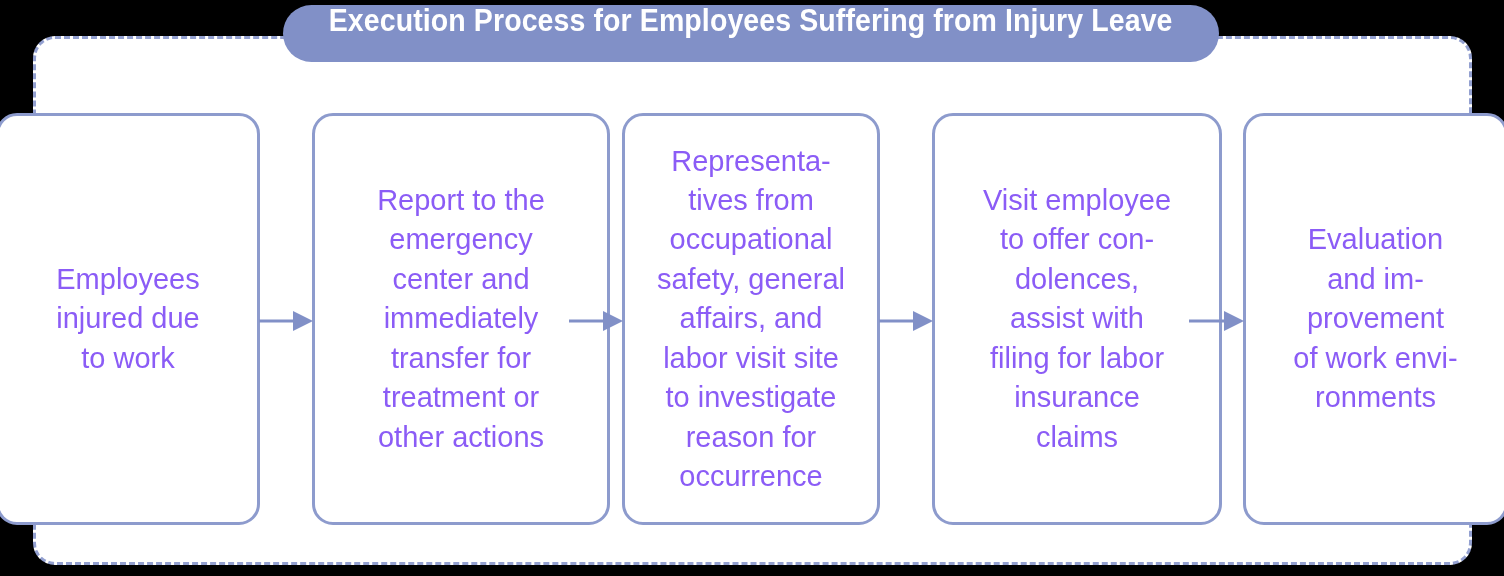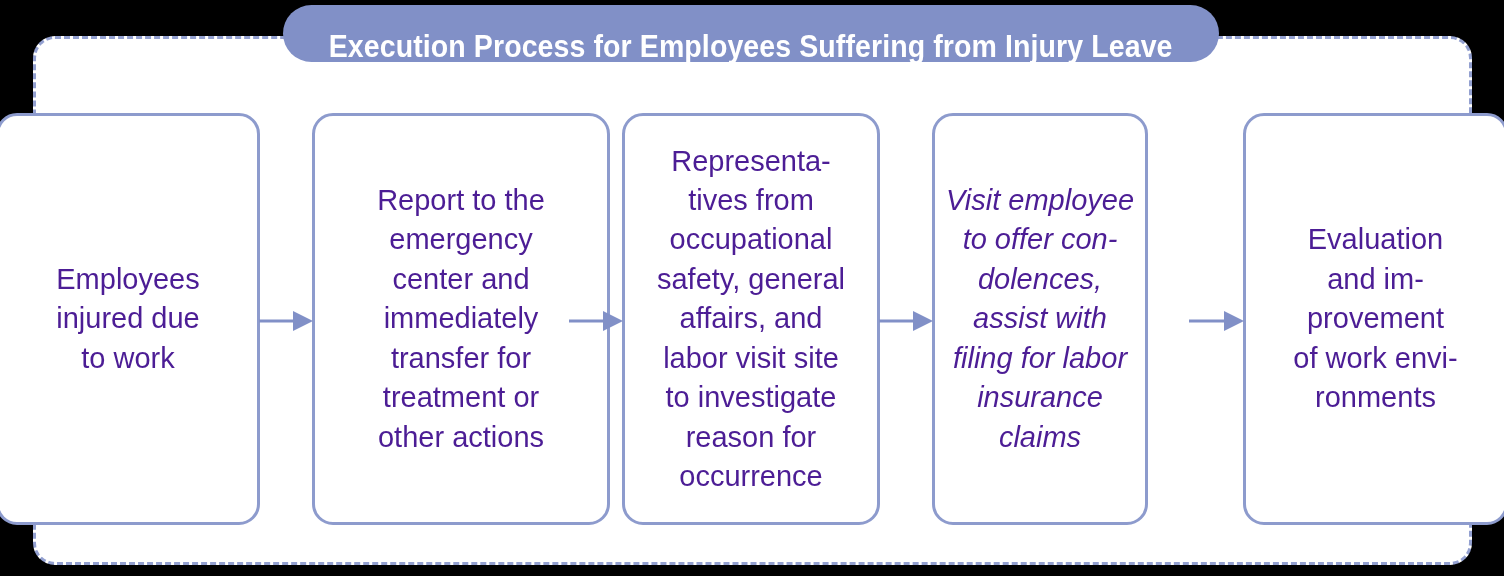--- a/index.html
+++ b/index.html
@@ -34,21 +34,21 @@
   
   #title-pill {
     position: absolute;
     left: 283px;
     top: 5px;
     width: 936px;
     height: 57px;
     background: #8190c7;
     border-radius: 30px;
     display: flex;
-    align-items: flex-end;
+    align-items: flex-start;
     justify-content: center;
     z-index: 5;
   }
   #title-text {
     color: #ffffff;
     font-family: "Liberation Sans Narrow", "Liberation Sans", sans-serif;
     font-size: 31px;
     font-weight: bold;
     letter-spacing: 0.1px;
     line-height: 1;
@@ -64,33 +64,33 @@
     box-sizing: border-box;
     background: #ffffff;
     border: 3px solid #8d9bcd;
     border-radius: 21px;
     display: flex;
     align-items: center;
     justify-content: center;
     z-index: 3;
   }
   .box-text {
-    color: #4c1d95;
+    color: #8b5cf6;
     font-family: "Liberation Sans", sans-serif;
     font-size: 29px;
     line-height: 1.36;
     text-align: center;
     padding: 0 10px;
     white-space: pre-line;
   }
 
   #box-1 { left: -4px;   width: 264px; }
   #box-2 { left: 312px;  width: 298px; }
   #box-3 { left: 622px;  width: 258px; }
-  #box-4 { left: 932px;  width: 216px; font-style: italic; }
+  #box-4 { left: 932px;  width: 290px; }
   #box-5 { left: 1243px; width: 265px; }
 
   
   .arrow {
     position: absolute;
     top: 308px;
     height: 26px;
     z-index: 4;
     display: block;
   }

